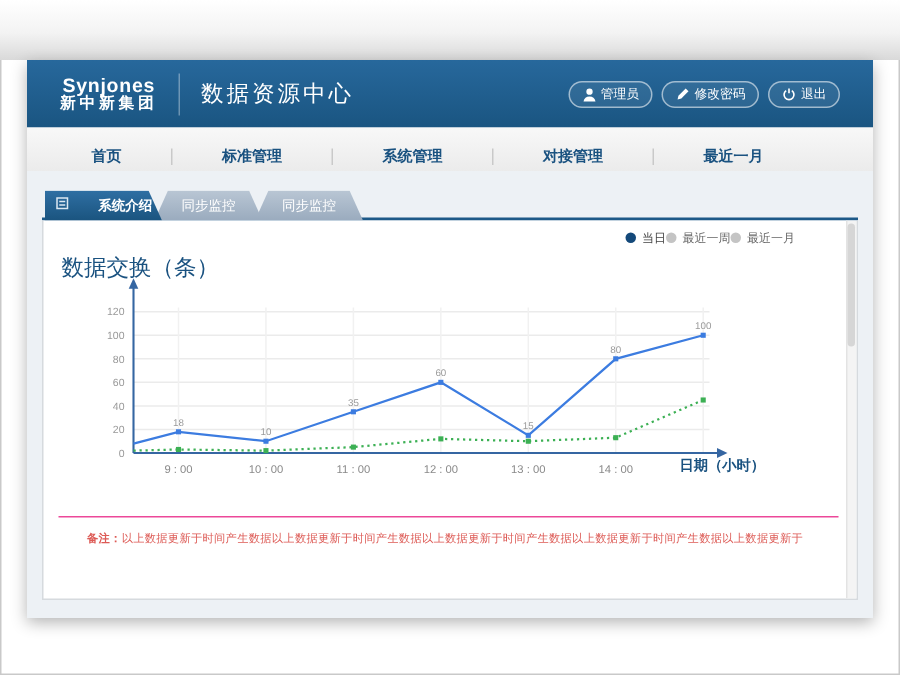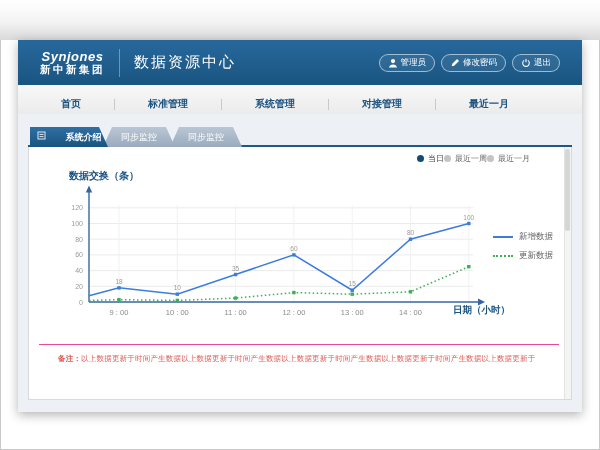--- a/index.html
+++ b/index.html
@@ -6,21 +6,21 @@
   body { font-family:"Liberation Sans","DejaVu Sans",sans-serif; background:#fff; }
   .screen { position:relative; width:600px; height:450px; background:#fff; overflow:hidden;
             outline:1px solid #c9c9c9; outline-offset:-1px; }
   .top-band { position:absolute; left:0; top:0; width:100%; height:40px;
               background:linear-gradient(#ffffff 0%, #f3f3f3 55%, #d9d9d9 100%); }
   .app { position:absolute; left:18px; right:18px; top:40px; bottom:38px;
          box-shadow:0 3px 10px rgba(0,0,0,.30); background:#edf1f5; }
   
   .hd { height:45px; background:linear-gradient(#27689c, #1a5581); display:flex; align-items:center; }
   .logo { margin-left:22px; color:#fff; text-align:center; line-height:1.1; }
-  .logo .l1 { font-size:13px; font-weight:bold; font-style:italic; letter-spacing:.5px; }
+  .logo .l1 { font-size:13px; font-weight:bold; letter-spacing:.5px; }
   .logo .l2 { font-size:10.5px; font-weight:bold; letter-spacing:2.5px; }
   .hd .vdiv { width:1px; height:28px; background:rgba(255,255,255,.35); margin:0 14px; }
   .app-title { color:#fff; font-size:15px; letter-spacing:2px; }
   .hd-actions { margin-left:auto; margin-right:22px; display:flex; gap:6px; }
   .hd-btn { display:flex; align-items:center; gap:3px; border:1px solid rgba(255,255,255,.55);
             border-radius:9px; padding:2px 8px; font-size:8.5px; color:#fff;
             background:rgba(255,255,255,.07); cursor:pointer; white-space:nowrap; }
   .hd-btn svg { display:block; }
   
   .nav { height:40px; background:linear-gradient(#f8f8f8,#e7e7e7); border-bottom:2px solid #1d5988;
@@ -39,21 +39,21 @@
   .tab.inactive { width:72px; margin-left:-5px; background:linear-gradient(#b9c6d4,#9aabbe);
          clip-path:polygon(9px 0, calc(100% - 9px) 0, 100% 100%, 0 100%); }
   .card-body { position:relative; height:253px; background:#fff;
                border:1px solid #d6dade; border-top:none; overflow:hidden; }
   
   .radios { position:absolute; left:388px; top:6px; display:flex; align-items:center; }
   .radio { display:flex; align-items:center; gap:4px; font-size:8px; color:#666; cursor:pointer; }
   .radio .dot { width:7px; height:7px; border-radius:50%; background:#c4c4c4; }
   .radio.selected .dot { background:#14497a; }
   .radio.selected { color:#444; }
-  .ylabel { position:absolute; left:12px; top:22px; font-size:10px; font-weight:bold; color:#1a5280;margin-left:28px; }
+  .ylabel { position:absolute; left:12px; top:22px; font-size:15px; font-weight:normal; color:#1a5280; }
   .chart { position:absolute; left:20px; top:38px; }
   svg text { font-family:"Liberation Sans","DejaVu Sans",sans-serif; }
   
   .legend { position:absolute; left:464px; top:84px; display:flex; flex-direction:column; gap:7px; }
   .legend-row { display:flex; align-items:center; gap:6px; font-size:8.5px; color:#666; cursor:pointer; }
   .legend-swatch { width:20px; height:0; border-top:2px solid #888; }
   
   .sb-track { position:absolute; right:0; top:0; bottom:0; width:7px; background:#f4f4f4;
               border-left:1px solid #e3e3e3; }
   .sb-thumb { position:absolute; right:1px; top:2px; width:5px; height:82px; background:#d6d6d6; border-radius:3px; }
@@ -205,30 +205,20 @@
               <rect x="68.3" y="112.945" width="3.4" height="3.4" fill="#3cb054"></rect>
               <rect x="126.60000000000001" y="113.73" width="3.4" height="3.4" fill="#3cb054"></rect>
               <rect x="184.9" y="111.375" width="3.4" height="3.4" fill="#3cb054"></rect>
               <rect x="243.2" y="105.88" width="3.4" height="3.4" fill="#3cb054"></rect>
               <rect x="301.5" y="107.45" width="3.4" height="3.4" fill="#3cb054"></rect>
               <rect x="359.8" y="105.095" width="3.4" height="3.4" fill="#3cb054"></rect>
               <rect x="418.09999999999997" y="79.975" width="3.4" height="3.4" fill="#3cb054"></rect>
               <text x="404" y="128" fill="#1a5280" font-size="9.5" font-weight="bold">日期（小时）</text>
             </svg>
 
-          <div class="legend">
-            <div class="legend-row">
-              <span class="legend-swatch" style="border-top: 2px solid rgb(60, 124, 224);"></span>
-              <span>新增数据</span>
-            </div>
-            <div class="legend-row">
-              <span class="legend-swatch" style="border-top: 2px dotted rgb(60, 176, 84);"></span>
-              <span>更新数据</span>
-            </div>
-          </div>
 
           <div class="footer-note">
             <span class="pfx">备注：</span><span>以上数据更新于时间产生数据以上数据更新于时间产生数据以上数据更新于时间产生数据以上数据更新于时间产生数据以上数据更新于</span>
           </div>
 
           <div class="sb-track">
             <div class="sb-thumb"></div>
           </div>
 
         </div>

